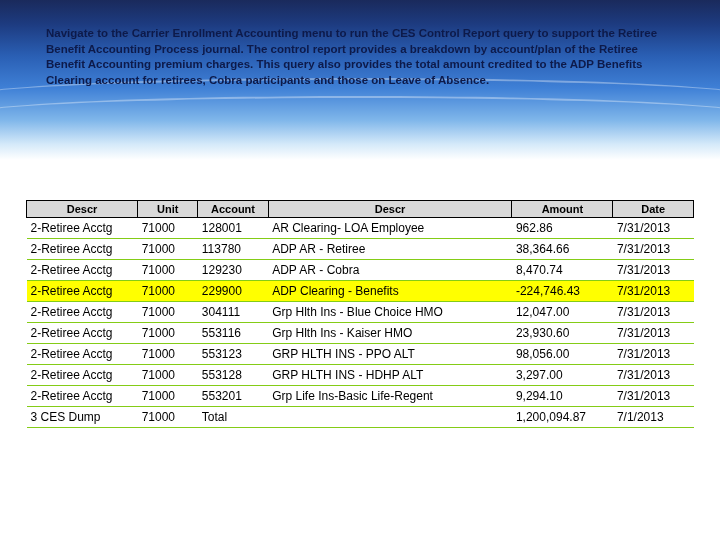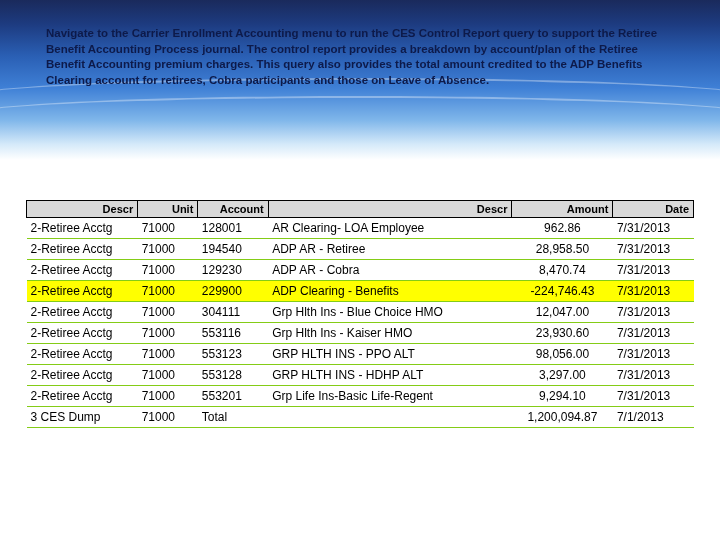--- a/index.html
+++ b/index.html
@@ -3,23 +3,23 @@
 <meta charset="utf-8">
 <style>
   html,body{margin:0;padding:0;width:720px;height:540px;background:#fff;font-family:"Segoe UI",Tahoma,sans-serif;overflow:hidden}
   .banner{position:relative;height:160px;background:linear-gradient(180deg,#1a2a5c 0%,#1d3b80 15%,#2a5fb4 35%,#3f80d6 55%,#7fb6ea 75%,#d4e9f9 90%,#ffffff 100%)}
   .banner::before,.banner::after{content:"";position:absolute;left:-40px;right:-40px;border-top:2px solid rgba(255,255,255,.35);border-radius:50%/20px;height:40px}
   .banner::before{top:78px}
   .banner::after{top:96px}
   .instr{position:absolute;top:26px;left:46px;right:47px;color:#0d1a4a;font-weight:700;font-size:11.5px;line-height:1.35}
   .tablewrap{margin:40px 26px 0 26px}
   table{border-collapse:collapse;width:100%;font-family:Arial,Helvetica,sans-serif;font-size:12px;color:#000}
-  th{background:#d9d9d9;border:1px solid #000;text-align:right;padding:2px 4px;font-weight:700;font-size:11px}
+  th{background:#d9d9d9;border:1px solid #000;text-align:center;padding:2px 4px;font-weight:700;font-size:11px}
   td{border-bottom:1px solid #84cc16;padding:3px 4px;vertical-align:bottom;white-space:nowrap}
-  td.num{text-align:center}
+  td.num{text-align:left}
   tr.hl td{background:#ffff00}
   .col-descr1{width:100px}
   .col-unit{width:50px}
   .col-acct{width:60px}
   .col-descr2{width:230px}
   .col-amt{width:90px}
   .col-date{width:70px}
 </style>
 </head>
 <body>
@@ -45,23 +45,23 @@
           <td>2-Retiree Acctg</td>
           <td>71000</td>
           <td>128001</td>
           <td>AR Clearing- LOA Employee</td>
           <td class="num">962.86</td>
           <td>7/31/2013</td>
         </tr>
         <tr>
           <td>2-Retiree Acctg</td>
           <td>71000</td>
-          <td>194540</td>
+          <td>113780</td>
           <td>ADP AR - Retiree</td>
-          <td class="num">28,958.50</td>
+          <td class="num">38,364.66</td>
           <td>7/31/2013</td>
         </tr>
         <tr>
           <td>2-Retiree Acctg</td>
           <td>71000</td>
           <td>129230</td>
           <td>ADP AR - Cobra</td>
           <td class="num">8,470.74</td>
           <td>7/31/2013</td>
         </tr>

